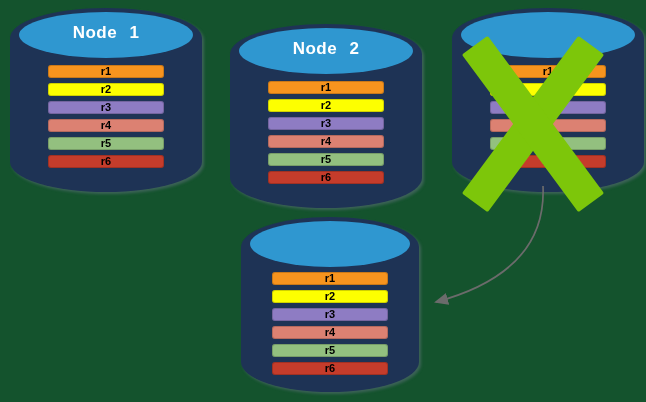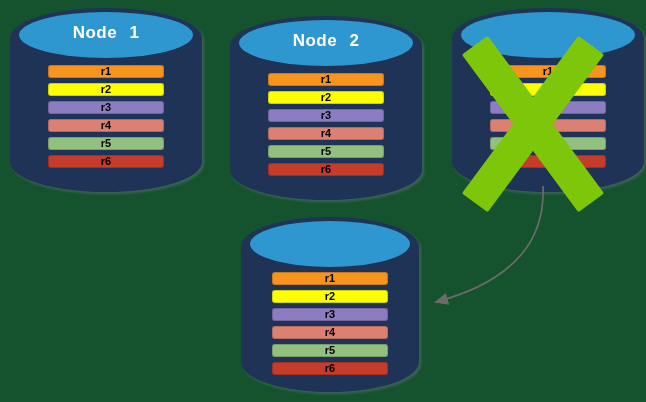--- a/index.html
+++ b/index.html
@@ -2,21 +2,21 @@
 <html><head>
 <meta charset="utf-8">
 <style>
   html,body { margin:0; padding:0; background:#ffffff; }
   .canvas {
     position:relative; width:646px; height:402px; background:#14532d;
     font-family:"Liberation Sans", sans-serif; overflow:hidden;
   }
   .node { position:absolute; }
   .node-1 { left:10px;  top:8px;   width:192px; height:184px; }
-  .node-2 { left:230px; top:16px;   width:192px; height:184px; }
+  .node-2 { left:230px; top:24px;   width:192px; height:184px; }
   .node-3 { left:452px; top:8px;   width:192px; height:184px; }
   .node-4 { left:241px; top:217px; width:178px; height:175px; }
 
   .cyl-body {
     position:absolute; inset:0;
     border-radius:50% / 30px;
     box-shadow:2px 2px 3px rgba(110,120,140,0.45);
   }
   .cyl-top {
     position:absolute; top:4px; left:9px; right:9px; height:46px;

